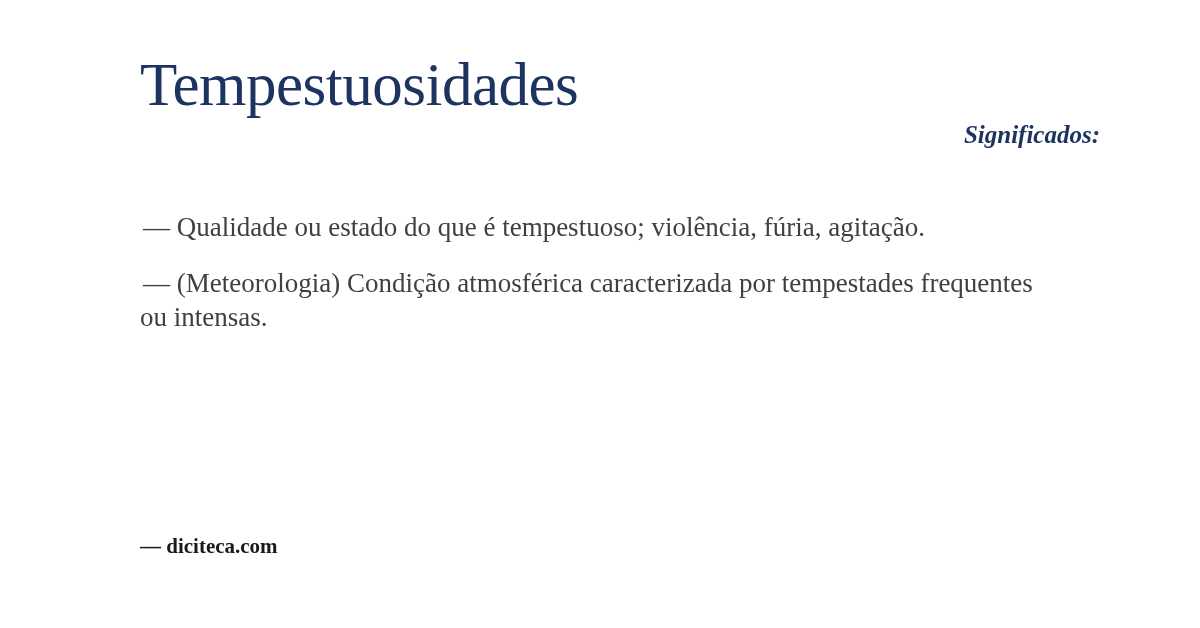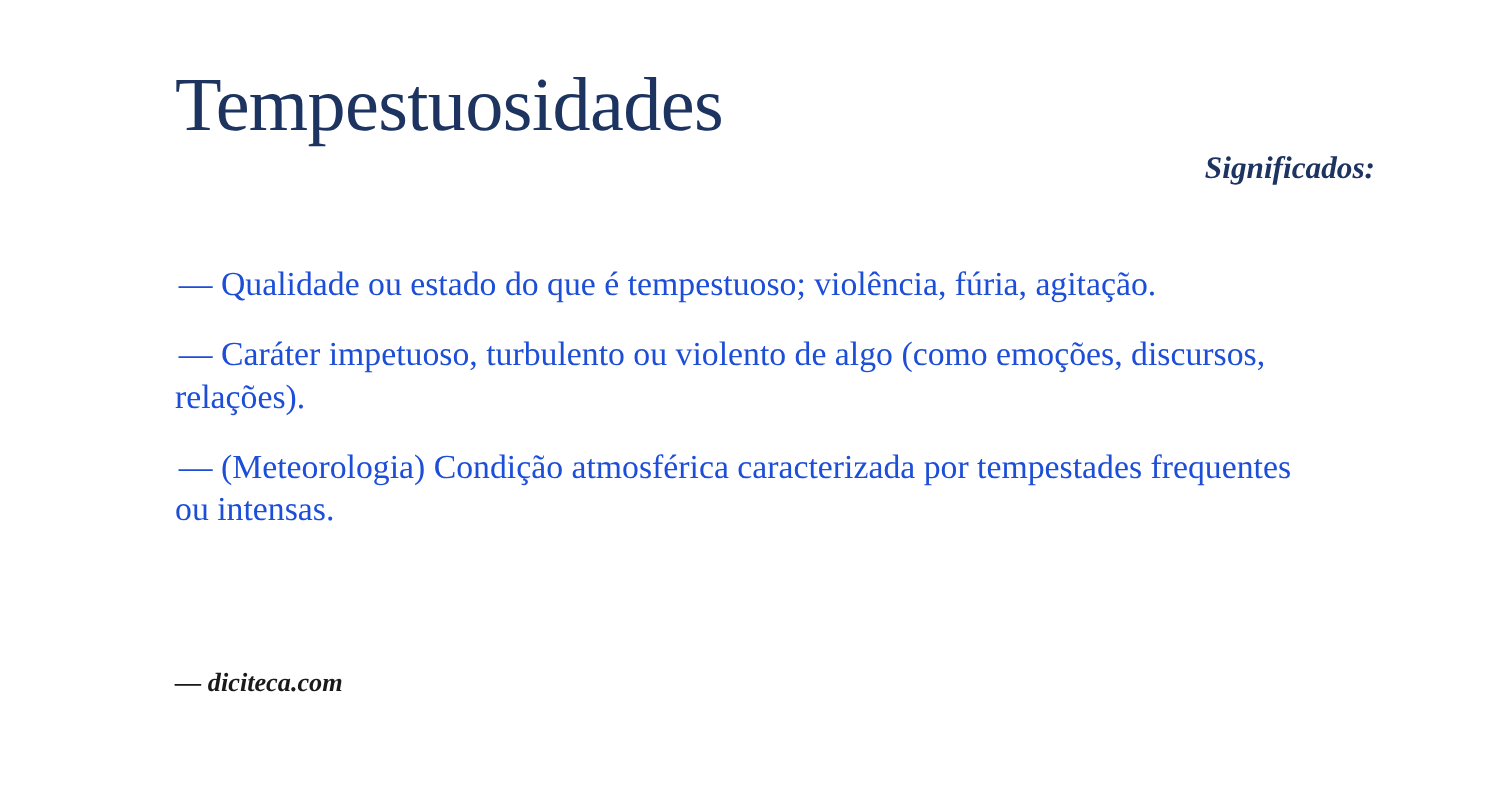--- a/index.html
+++ b/index.html
@@ -60,21 +60,21 @@
     left: 140px;
     top: 210px;
     width: 905px;
   }
 
   .definition {
     font-family: "Liberation Serif", "DejaVu Serif", serif;
     font-weight: 400;
     font-size: 27px;
     line-height: 34px;
-    color: #1d4ed8;
+    color: #404040;
     margin: 0 0 22px 0;
     text-indent: 3px;
   }
 
   .definition:last-child {
     margin-bottom: 12px;
   }
 
   .dash {
     font-family: "Liberation Serif", "DejaVu Serif", serif;
@@ -83,21 +83,20 @@
   
   .footer {
     position: absolute;
     left: 140px;
     top: 534px;
   }
 
   .source {
     font-family: "Liberation Serif", "DejaVu Serif", serif;
     font-weight: 700;
-    font-style: italic;
     font-size: 21px;
     line-height: 1.2;
     color: #1a1a1a;
     margin: 0;
     white-space: nowrap;
   }
 </style>
 </head>
 <body>
 
@@ -108,24 +107,20 @@
     <div class="entry-subtitle">Significados:</div>
   </div>
 
   <div class="definitions">
 
     <p class="definition">
       <span class="dash">—</span>
       <span>Qualidade ou estado do que é tempestuoso; violência, fúria, agitação.</span>
     </p>
 
-    <p class="definition">
-      <span class="dash">—</span>
-      <span>Caráter impetuoso, turbulento ou violento de algo (como emoções, discursos, relações).</span>
-    </p>
 
     <p class="definition">
       <span class="dash">—</span>
       <span>(Meteorologia) Condição atmosférica caracterizada por tempestades frequentes ou intensas.</span>
     </p>
 
   </div>
 
   <div class="footer">
     <p class="source">

